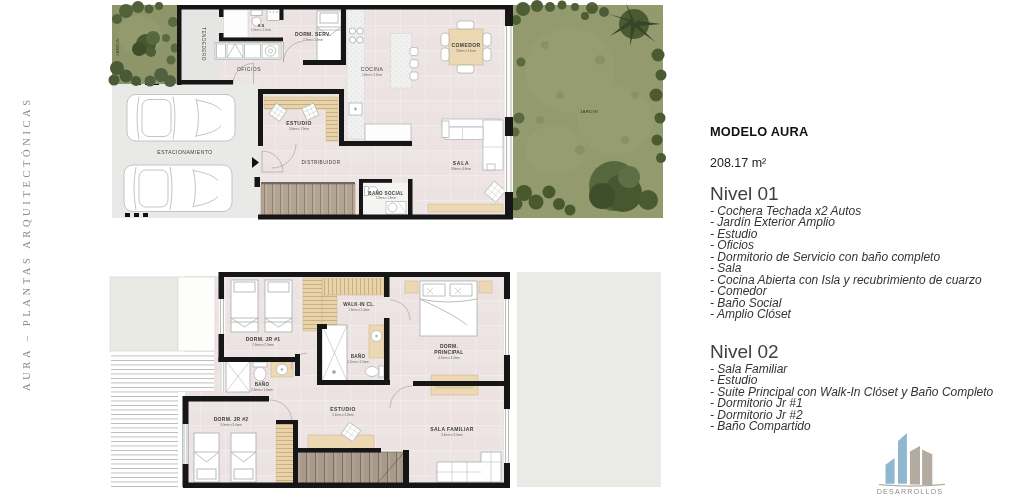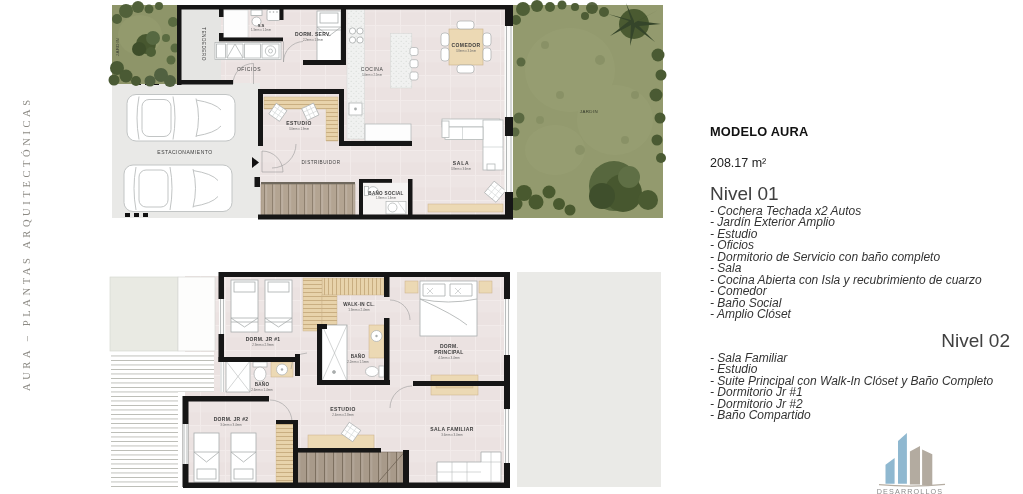--- a/index.html
+++ b/index.html
@@ -678,21 +678,21 @@
     <li>- Estudio</li>
     <li>- Oficios</li>
     <li>- Dormitorio de Servicio con baño completo</li>
     <li>- Sala</li>
     <li>- Cocina Abierta con Isla y recubrimiento de cuarzo</li>
     <li>- Comedor</li>
     <li>- Baño Social</li>
     <li>- Amplio Clóset</li>
   </ul>
 
-  <div class="nivel" style="margin-top:9px;text-align:right;">Nivel 02</div>
+  <div class="nivel" style="margin-top:20px;">Nivel 02</div>
 
   <ul class="feat">
     <li>- Sala Familiar</li>
     <li>- Estudio</li>
     <li>- Suite Principal con Walk-In Clóset y Baño Completo</li>
     <li>- Dormitorio Jr #1</li>
     <li>- Dormitorio Jr #2</li>
     <li>- Baño Compartido</li>
   </ul>
 </div>

